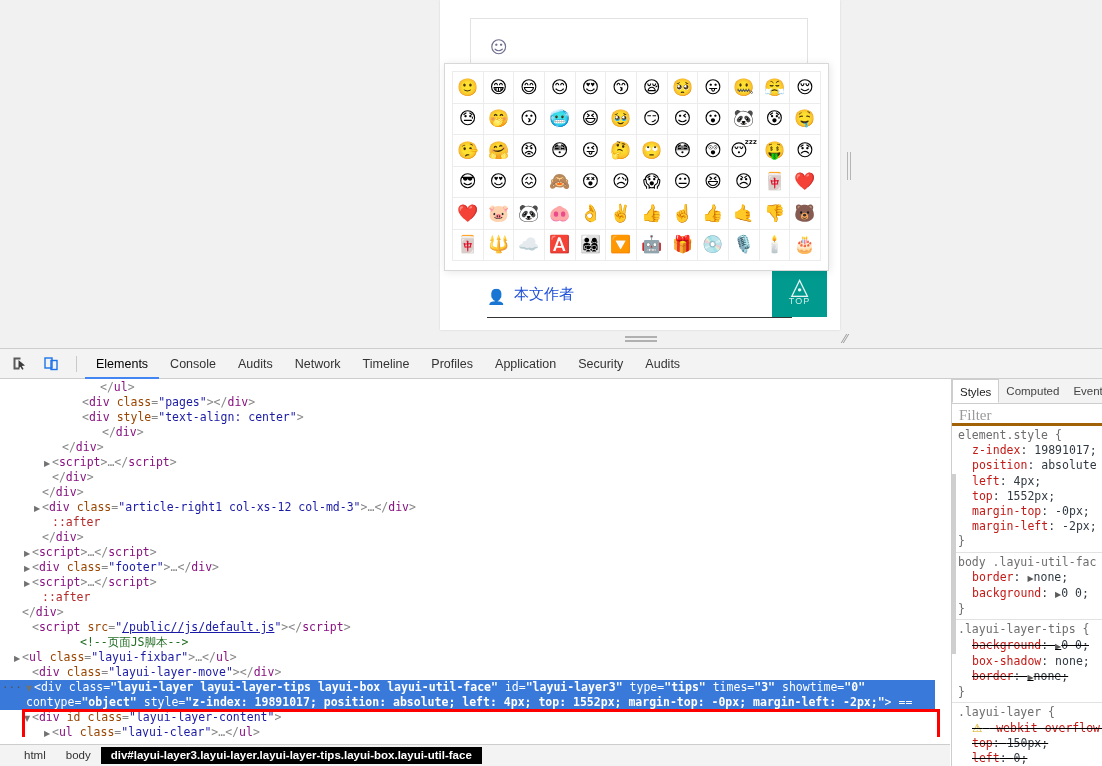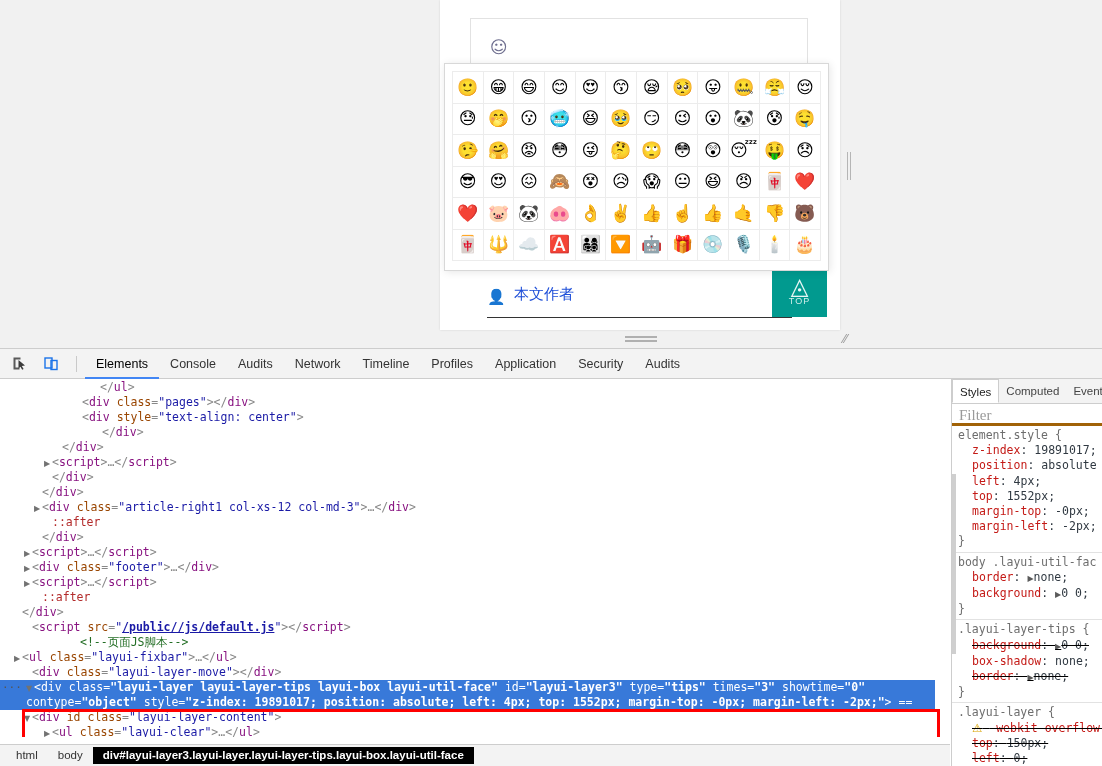--- a/index.html
+++ b/index.html
@@ -146,21 +146,21 @@
     font-size:11.5px; line-height:15px; color:#222;
     padding-top:1px;
   }
   .dl { height:15px; white-space:nowrap; position:relative; padding-left:4px; } 
   .tag { color:#881280; }
   .attr { color:#994500; }
   .val { color:#1a1aa6; }
   .punc { color:#888; }
   .comment { color:#236e25;margin-left:48px; }
   .pseudo { color:#b32b2b; }
-  .link { color:#1a1aa6; text-decoration:underline; cursor:pointer;font-weight:bold; }
+  .link { color:#1a1aa6; text-decoration:underline; cursor:pointer; }
   .tri { display:inline-block; width:8px; color:#727272; font-size:8px; font-family:"DejaVu Sans",sans-serif;}
 
   #sel-highlight {
     position:absolute; left:22px; top:330px; width:918px; height:44px;
     border:3px solid #ff0000; pointer-events:none;
   }
   .sel-row { background:#3879d9; }
   .sel-row .tag,.sel-row .attr,.sel-row .punc,.sel-row .txt,.sel-row .tw { color:#fff; }
   .sel-row .val { color:#fff; font-weight:bold; }
 
@@ -176,21 +176,21 @@
     position:absolute; left:0; width:15px; height:14px; text-align:center;
     font-size:8px; color:#555; line-height:14px; font-family:"DejaVu Sans",sans-serif;
   }
   #dom-scroll .arr.up { top:0; }
   #dom-scroll .arr.down { bottom:0; }
 
   
   #breadcrumb {
     position:absolute; left:0; bottom:0; width:950px; height:22px;
     background:#f3f3f3; border-top:1px solid #cdcdcd;
-    display:flex; align-items:center; padding-left:6px;
+    display:flex; align-items:center; padding-left:14px;
     font-family:"Liberation Sans", sans-serif; font-size:11.5px;
   }
   .crumb { padding:0 10px; color:#333; cursor:pointer; height:17px; line-height:17px;}
   .crumb.sel { background:#000000; color:#fff; font-weight:bold; }
 
   
   #styles-pane {
     position:absolute; left:951px; top:30px; width:151px; height:388px;
     background:#fff; border-left:1px solid #cdcdcd; overflow:hidden;
   }

